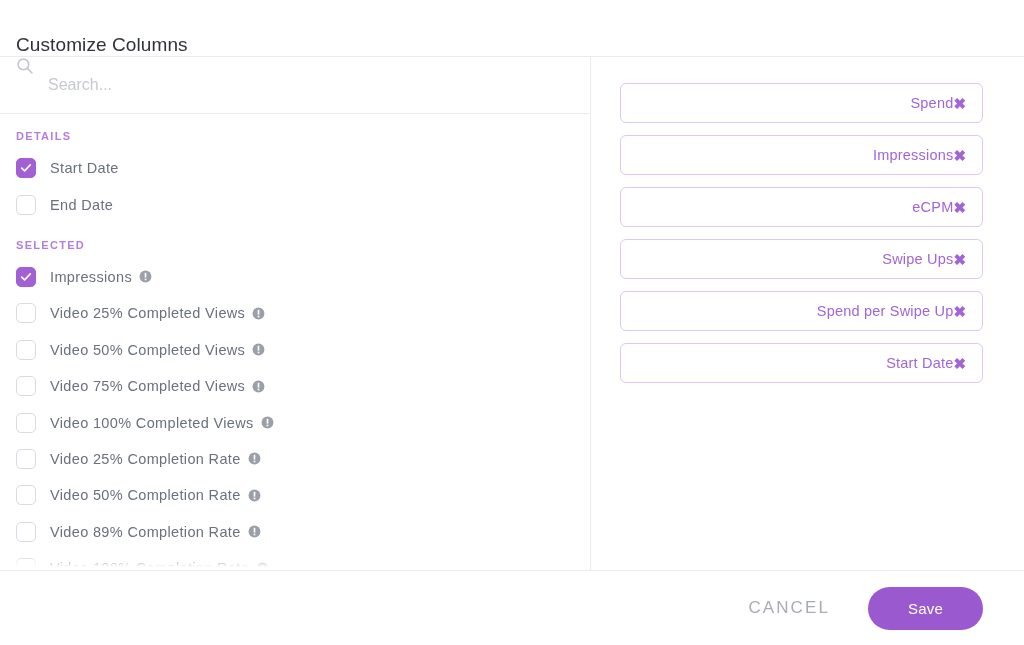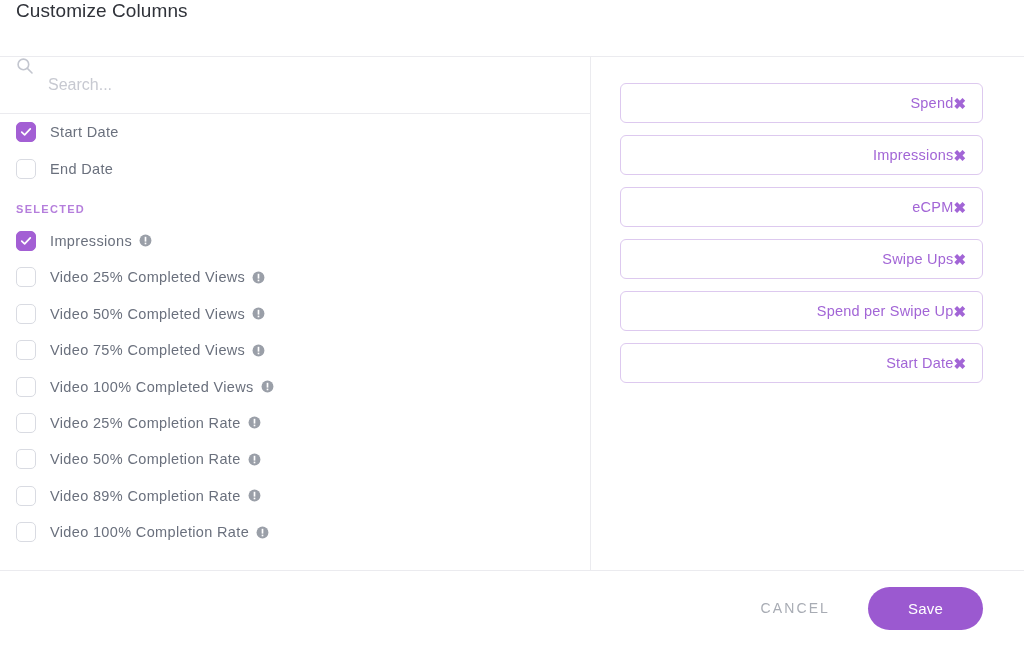--- a/index.html
+++ b/index.html
@@ -24,21 +24,21 @@
     position: relative;
   }
 
   
   .header {
     height: 57px;
     min-height: 57px;
     box-sizing: border-box;
     border-bottom: 1px solid #ebebef;
     display: flex;
-    align-items: flex-start;
+    align-items: flex-end;
     padding: 0 16px;
   }
   .header-title {
     font-size: 19px;
     color: #2f3239;
     letter-spacing: 0.1px;
   }
 
   
   .body {
@@ -200,21 +200,21 @@
     height: 75px;
     min-height: 75px;
     box-sizing: border-box;
     border-top: 1px solid #ebebef;
     display: flex;
     align-items: center;
     justify-content: flex-end;
     padding: 0 41px 0 0;
   }
   .cancel-button {
-    font-size: 14px;
+    font-size: 17px;
     color: #a8acb4;
     letter-spacing: 2.1px;
     margin-right: 38px;
     cursor: pointer;
     background: none;
     border: none;
     font-family: "Liberation Sans", sans-serif;
     padding: 0;
   }
   .save-button {
@@ -247,20 +247,21 @@
       <div class="search-row">
         <svg class="search-icon" viewBox="0 0 18 18">
           <circle cx="7.4" cy="7.4" r="5.3" fill="none" stroke="#c3c6cf" stroke-width="1.6"></circle>
           <line x1="11.4" y1="11.4" x2="16" y2="16" stroke="#c3c6cf" stroke-width="1.6" stroke-linecap="round"></line>
         </svg>
         <input class="search-input" type="text" placeholder="Search..." style="">
       </div>
 
       <div class="options">
         <div id="options-container">
+            <div class="section-label">DETAILS</div>
             <div class="option-row">
               <div class="checkbox checked">
                 <svg class="tick" viewBox="0 0 14 14" width="12" height="12">
                   <path d="M2 7.2 L5.4 10.4 L12 3.4" fill="none" stroke="#ffffff" stroke-width="2" stroke-linecap="round" stroke-linejoin="round"></path>
                 </svg>
               </div>
               <span class="option-label">Start Date</span>
             </div>
             <div class="option-row">
               <div class="checkbox"></div>

